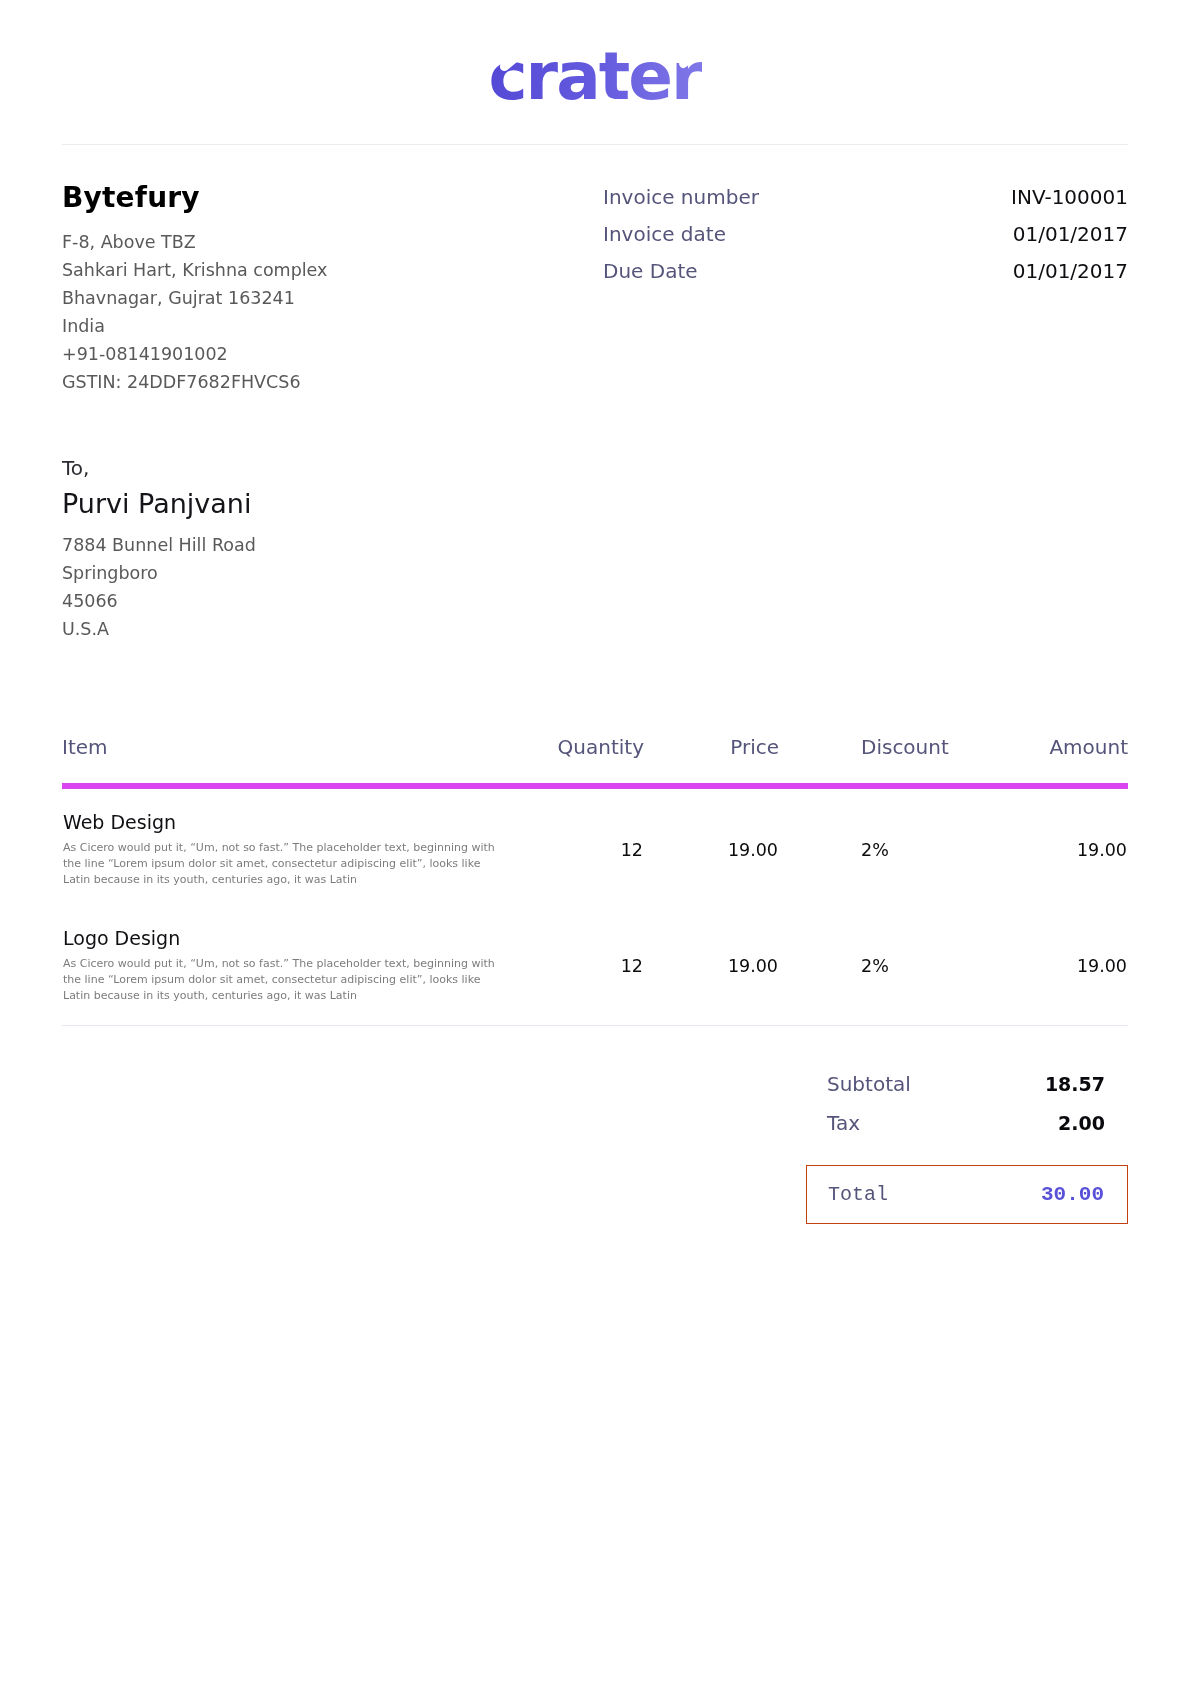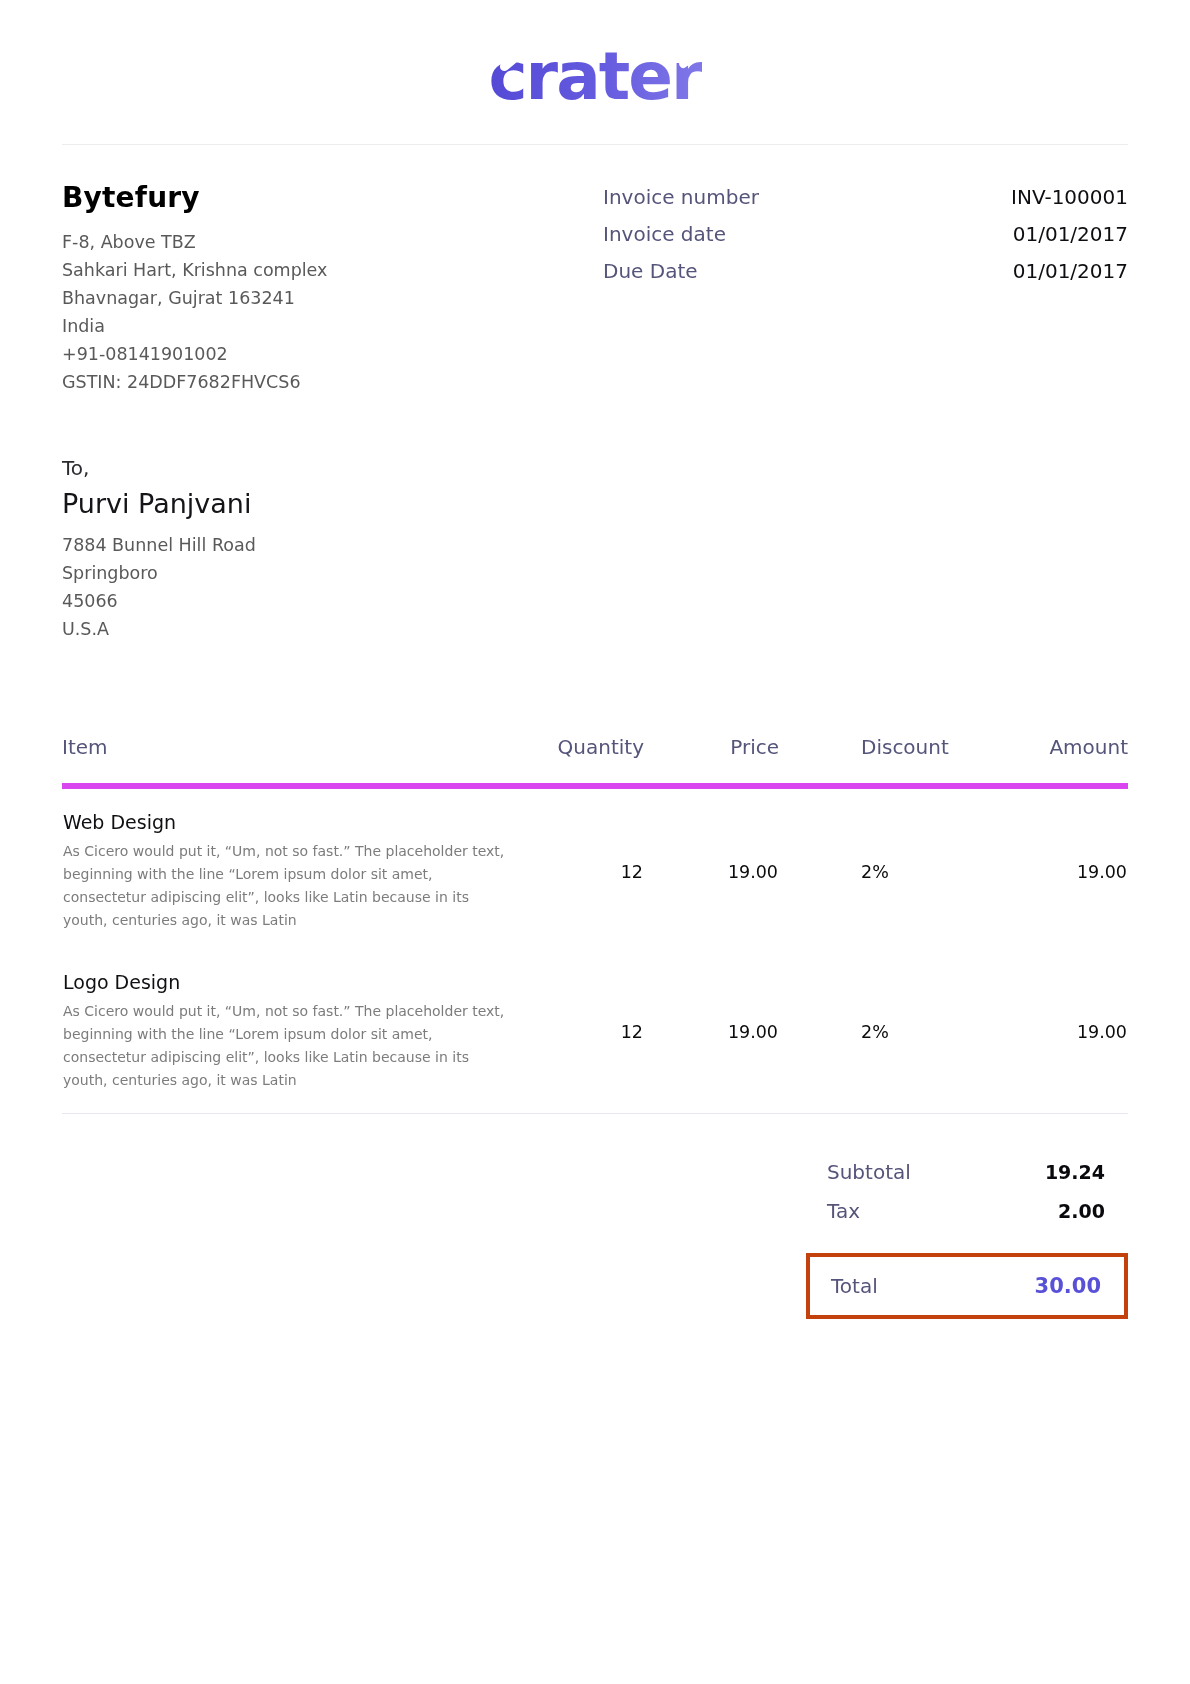--- a/index.html
+++ b/index.html
@@ -62,32 +62,32 @@
     padding:0 0 24px 0; border-bottom:6px solid #d946ef; text-align:right;
   }
   .items th.col-item{ text-align:left; }
   .items th.col-disc{ text-align:left; padding-left:82px; }
   .items td{ vertical-align:middle; text-align:right; font-size:17.5px; color:#0b0b0e; }
   .items td.cell-item{ text-align:left; }
   .items td.cell-disc{ text-align:left; padding-left:82px; }
   .items tbody tr:first-child td{ padding-top:22px; }
   .items tbody tr + tr td{ padding-top:38px; }
   .item-name{ font-size:19px; color:#101014; margin:0 0 7px 0; font-weight:400; }
-  .item-desc{ font-size:14px; color:var(--desc); line-height:23px; max-width:445px; }
+  .item-desc{ font-size:11px; color:var(--desc); line-height:16px; max-width:445px; }
   .table-end-divider{ border:none; border-top:1px solid var(--rule-lav); margin:20px 0 0 0; }
 
   
   .totals{ width:322px; margin-left:auto; margin-top:46px; }
   .t-row{ display:flex; justify-content:space-between; align-items:center;
           padding:0 23px 0 21px; margin-bottom:15px; }
   .t-label{ font-size:20px; color:var(--label); }
   .t-value{ font-size:19px; font-weight:700; color:#0a0a0e; }
   .total-box{
     display:flex; justify-content:space-between; align-items:center;
-    border:4px solid #c2410c; margin-top:30px; padding:17px 23px 17px 21px;
+    border:1px solid #c2410c; margin-top:30px; padding:17px 23px 17px 21px;font-family:Liberation Mono, monospace;
   }
   .total-label{ font-size:20px; color:var(--label); }
   .total-value{ font-size:21px; font-weight:700; color:var(--accent); }
 </style>
 </head>
 <body>
 
 <div class="page">
 
   <div class="logo-band">
@@ -178,21 +178,21 @@
         <td>19.00</td>
       </tr>
     </tbody>
   </table>
 
   <hr class="table-end-divider">
 
   <div class="totals">
     <div class="t-row">
       <span class="t-label">Subtotal</span>
-      <span class="t-value">19.24</span>
+      <span class="t-value">18.57</span>
     </div>
     <div class="t-row">
       <span class="t-label">Tax</span>
       <span class="t-value">2.00</span>
     </div>
     <div class="total-box">
       <span class="total-label">Total</span>
       <span class="total-value">30.00</span>
     </div>
   </div>

